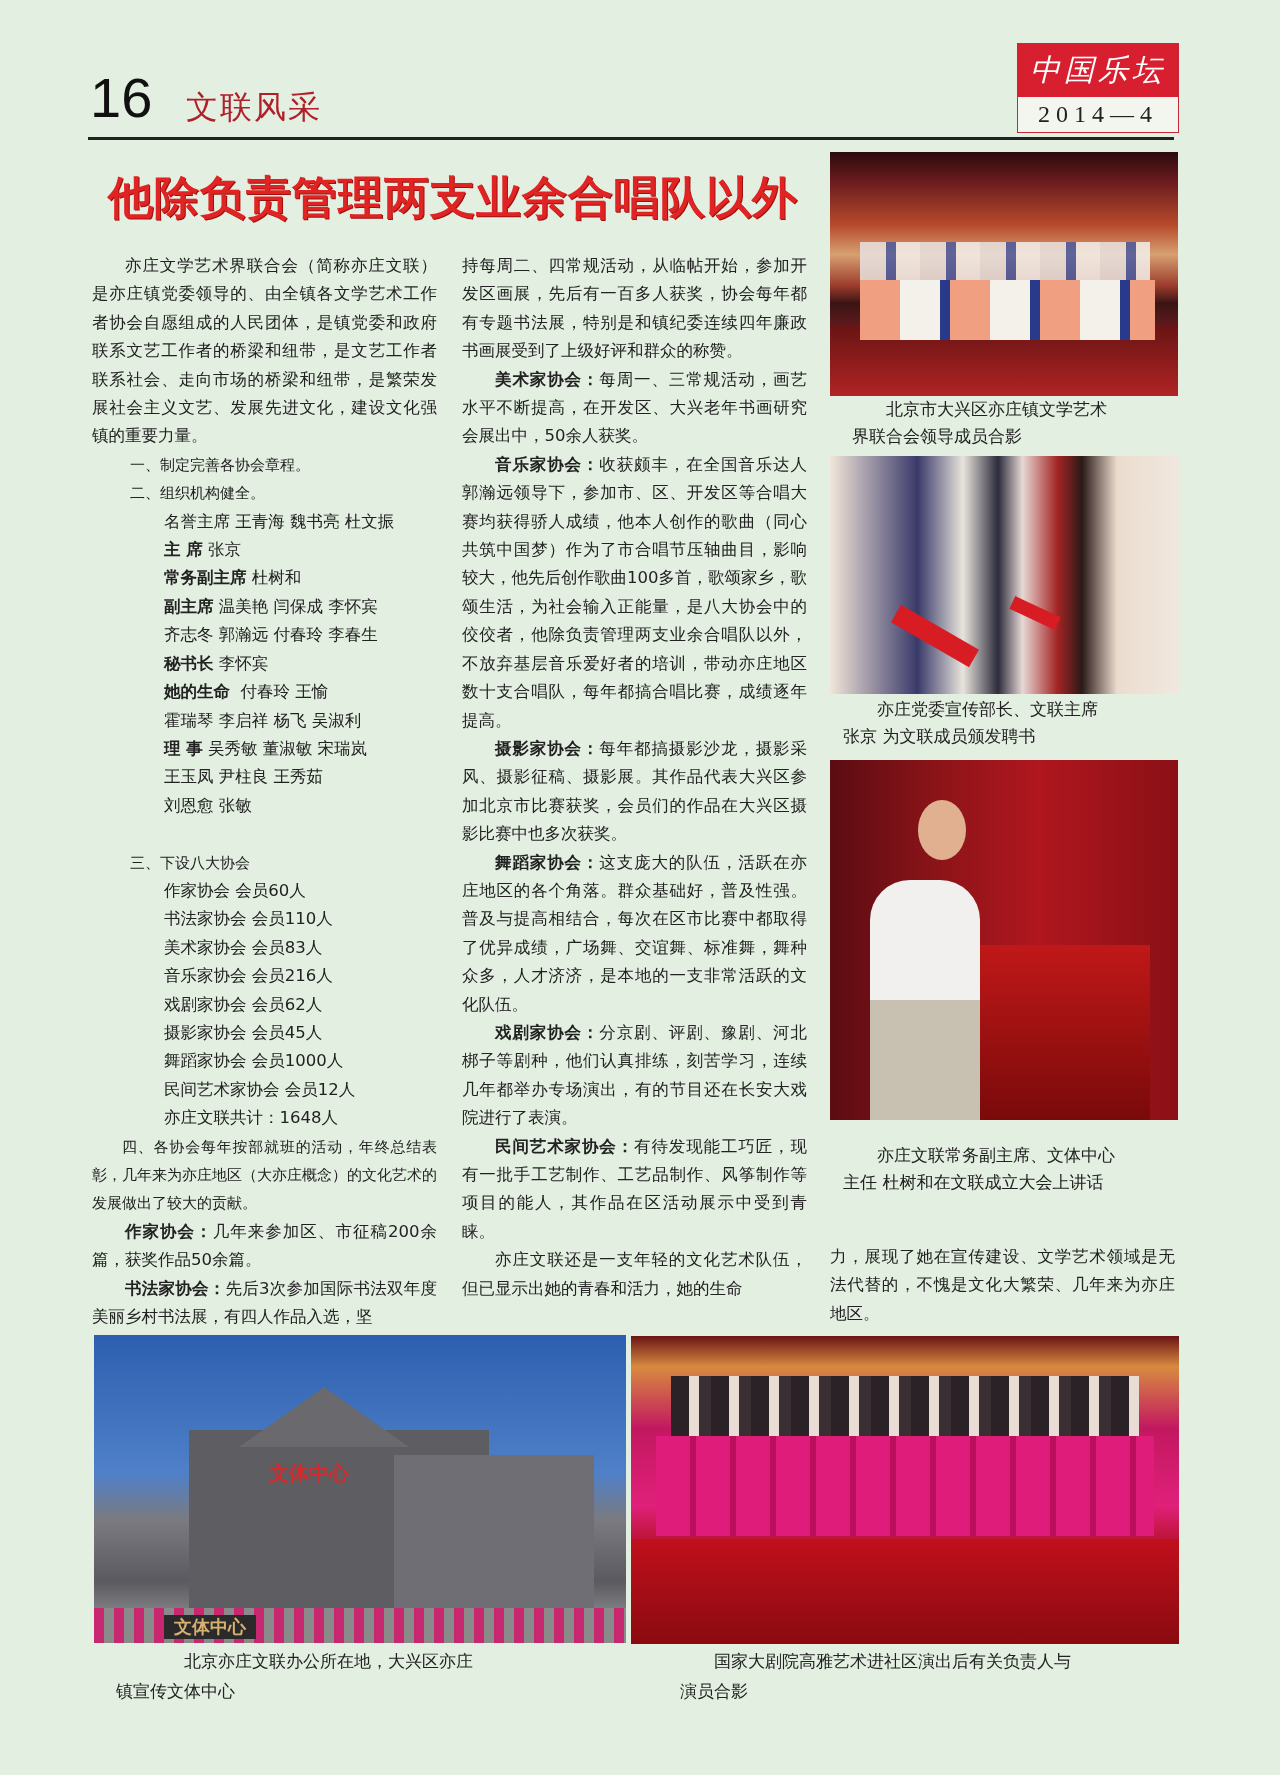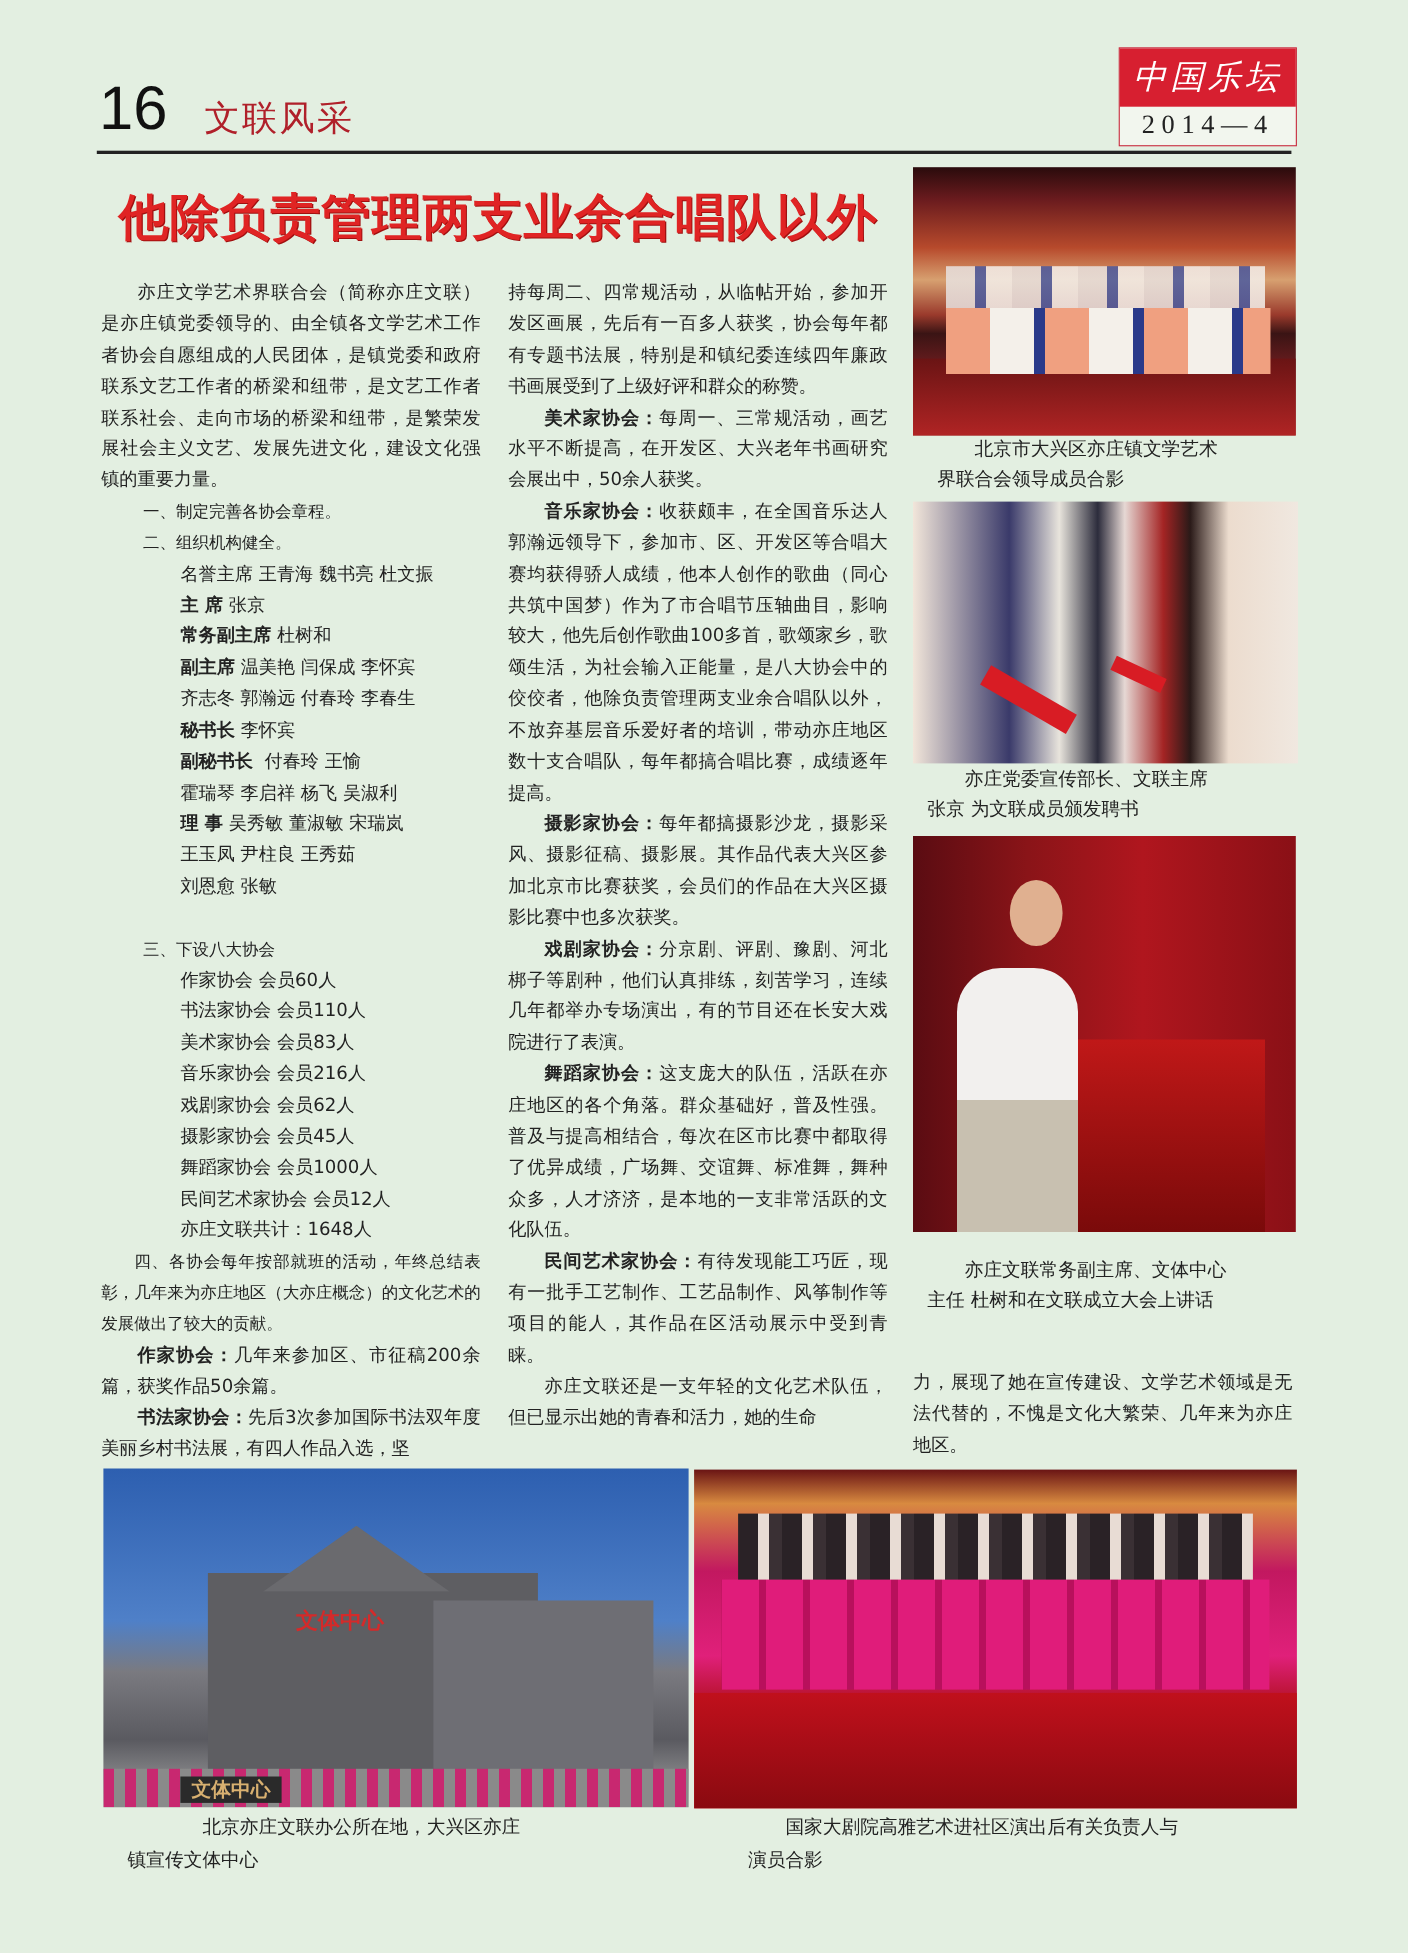--- a/index.html
+++ b/index.html
@@ -73,21 +73,21 @@
   <p class="indent">亦庄文学艺术界联合会（简称亦庄文联）是亦庄镇党委领导的、由全镇各文学艺术工作者协会自愿组成的人民团体，是镇党委和政府联系文艺工作者的桥梁和纽带，是文艺工作者联系社会、走向市场的桥梁和纽带，是繁荣发展社会主义文艺、发展先进文化，建设文化强镇的重要力量。</p>
   <p class="li1 kai">一、制定完善各协会章程。</p>
   <p class="li1 kai">二、组织机构健全。</p>
   <div>
     <p class="li2"><span>名誉主席</span>&nbsp;<span>王青海  魏书亮  杜文振</span></p>
     <p class="li2"><span class="bold">主 席</span>&nbsp;<span>张京</span></p>
     <p class="li2"><span class="bold">常务副主席</span>&nbsp;<span>杜树和</span></p>
     <p class="li2"><span class="bold">副主席</span>&nbsp;<span>温美艳  闫保成  李怀宾</span></p>
     <p class="li2">齐志冬  郭瀚远  付春玲  李春生</p>
     <p class="li2"><span class="bold">秘书长</span>&nbsp;<span>李怀宾</span></p>
-    <p class="li2"><span class="bold">副秘书长</span>&nbsp;<span>  付春玲  王愉</span></p>
+    <p class="li2"><span class="bold">她的生命</span>&nbsp;<span>  付春玲  王愉</span></p>
     <p class="li2">霍瑞琴  李启祥  杨飞  吴淑利</p>
     <p class="li2"><span class="bold">理 事</span>&nbsp;<span>吴秀敏  董淑敏  宋瑞岚</span></p>
     <p class="li2">王玉凤  尹柱良  王秀茹</p>
     <p class="li2">刘恩愈  张敏</p>
   </div>
   <div class="spacer"></div>
   <p class="li1 kai">三、下设八大协会</p>
   <div>
     <p class="li2">作家协会 会员60人</p>
     <p class="li2">书法家协会 会员110人</p>
@@ -102,22 +102,22 @@
   <p class="indent kai">四、各协会每年按部就班的活动，年终总结表彰，几年来为亦庄地区（大亦庄概念）的文化艺术的发展做出了较大的贡献。</p>
   <p class="indent"><span class="bold">作家协会：</span><span>几年来参加区、市征稿200余篇，获奖作品50余篇。</span></p>
   <p class="indent"><span class="bold">书法家协会：</span><span>先后3次参加国际书法双年度美丽乡村书法展，有四人作品入选，坚</span></p>
 </div>
 
 <div class="abs col col2">
   <p>持每周二、四常规活动，从临帖开始，参加开发区画展，先后有一百多人获奖，协会每年都有专题书法展，特别是和镇纪委连续四年廉政书画展受到了上级好评和群众的称赞。</p>
   <p class="indent"><span class="bold">美术家协会：</span><span>每周一、三常规活动，画艺水平不断提高，在开发区、大兴老年书画研究会展出中，50余人获奖。</span></p>
   <p class="indent"><span class="bold">音乐家协会：</span><span>收获颇丰，在全国音乐达人郭瀚远领导下，参加市、区、开发区等合唱大赛均获得骄人成绩，他本人创作的歌曲（同心共筑中国梦）作为了市合唱节压轴曲目，影响较大，他先后创作歌曲100多首，歌颂家乡，歌颂生活，为社会输入正能量，是八大协会中的佼佼者，他除负责管理两支业余合唱队以外，不放弃基层音乐爱好者的培训，带动亦庄地区数十支合唱队，每年都搞合唱比赛，成绩逐年提高。</span></p>
   <p class="indent"><span class="bold">摄影家协会：</span><span>每年都搞摄影沙龙，摄影采风、摄影征稿、摄影展。其作品代表大兴区参加北京市比赛获奖，会员们的作品在大兴区摄影比赛中也多次获奖。</span></p>
+  <p class="indent"><span class="bold">舞蹈家协会：</span><span>这支庞大的队伍，活跃在亦庄地区的各个角落。群众基础好，普及性强。普及与提高相结合，每次在区市比赛中都取得了优异成绩，广场舞、交谊舞、标准舞，舞种众多，人才济济，是本地的一支非常活跃的文化队伍。</span></p>
   <p class="indent"><span class="bold">戏剧家协会：</span><span>分京剧、评剧、豫剧、河北梆子等剧种，他们认真排练，刻苦学习，连续几年都举办专场演出，有的节目还在长安大戏院进行了表演。</span></p>
-  <p class="indent"><span class="bold">舞蹈家协会：</span><span>这支庞大的队伍，活跃在亦庄地区的各个角落。群众基础好，普及性强。普及与提高相结合，每次在区市比赛中都取得了优异成绩，广场舞、交谊舞、标准舞，舞种众多，人才济济，是本地的一支非常活跃的文化队伍。</span></p>
   <p class="indent"><span class="bold">民间艺术家协会：</span><span>有待发现能工巧匠，现有一批手工艺制作、工艺品制作、风筝制作等项目的能人，其作品在区活动展示中受到青睐。</span></p>
   <p class="indent">亦庄文联还是一支年轻的文化艺术队伍，但已显示出她的青春和活力，她的生命</p>
 </div>
 
 <div class="abs col col3text">力，展现了她在宣传建设、文学艺术领域是无法代替的，不愧是文化大繁荣、几年来为亦庄地区。</div>
 
 <div class="abs photo photo1">
   <div class="shape" style="left:0;right:0;bottom:0;height:70px;background:linear-gradient(180deg,#6a1414,#b02424);"></div>
   <div class="shape" style="left:30px;width:290px;top:90px;height:40px;background:repeating-linear-gradient(90deg,#e8e2e0 0 26px,#4a5aa0 26px 36px,#f4f0ec 36px 60px);opacity:.85;"></div>
   <div class="shape" style="left:30px;width:295px;top:128px;height:60px;background:repeating-linear-gradient(90deg,#f0a080 0 40px,#f4f0ea 40px 80px,#2a3a8a 80px 90px);"></div>

